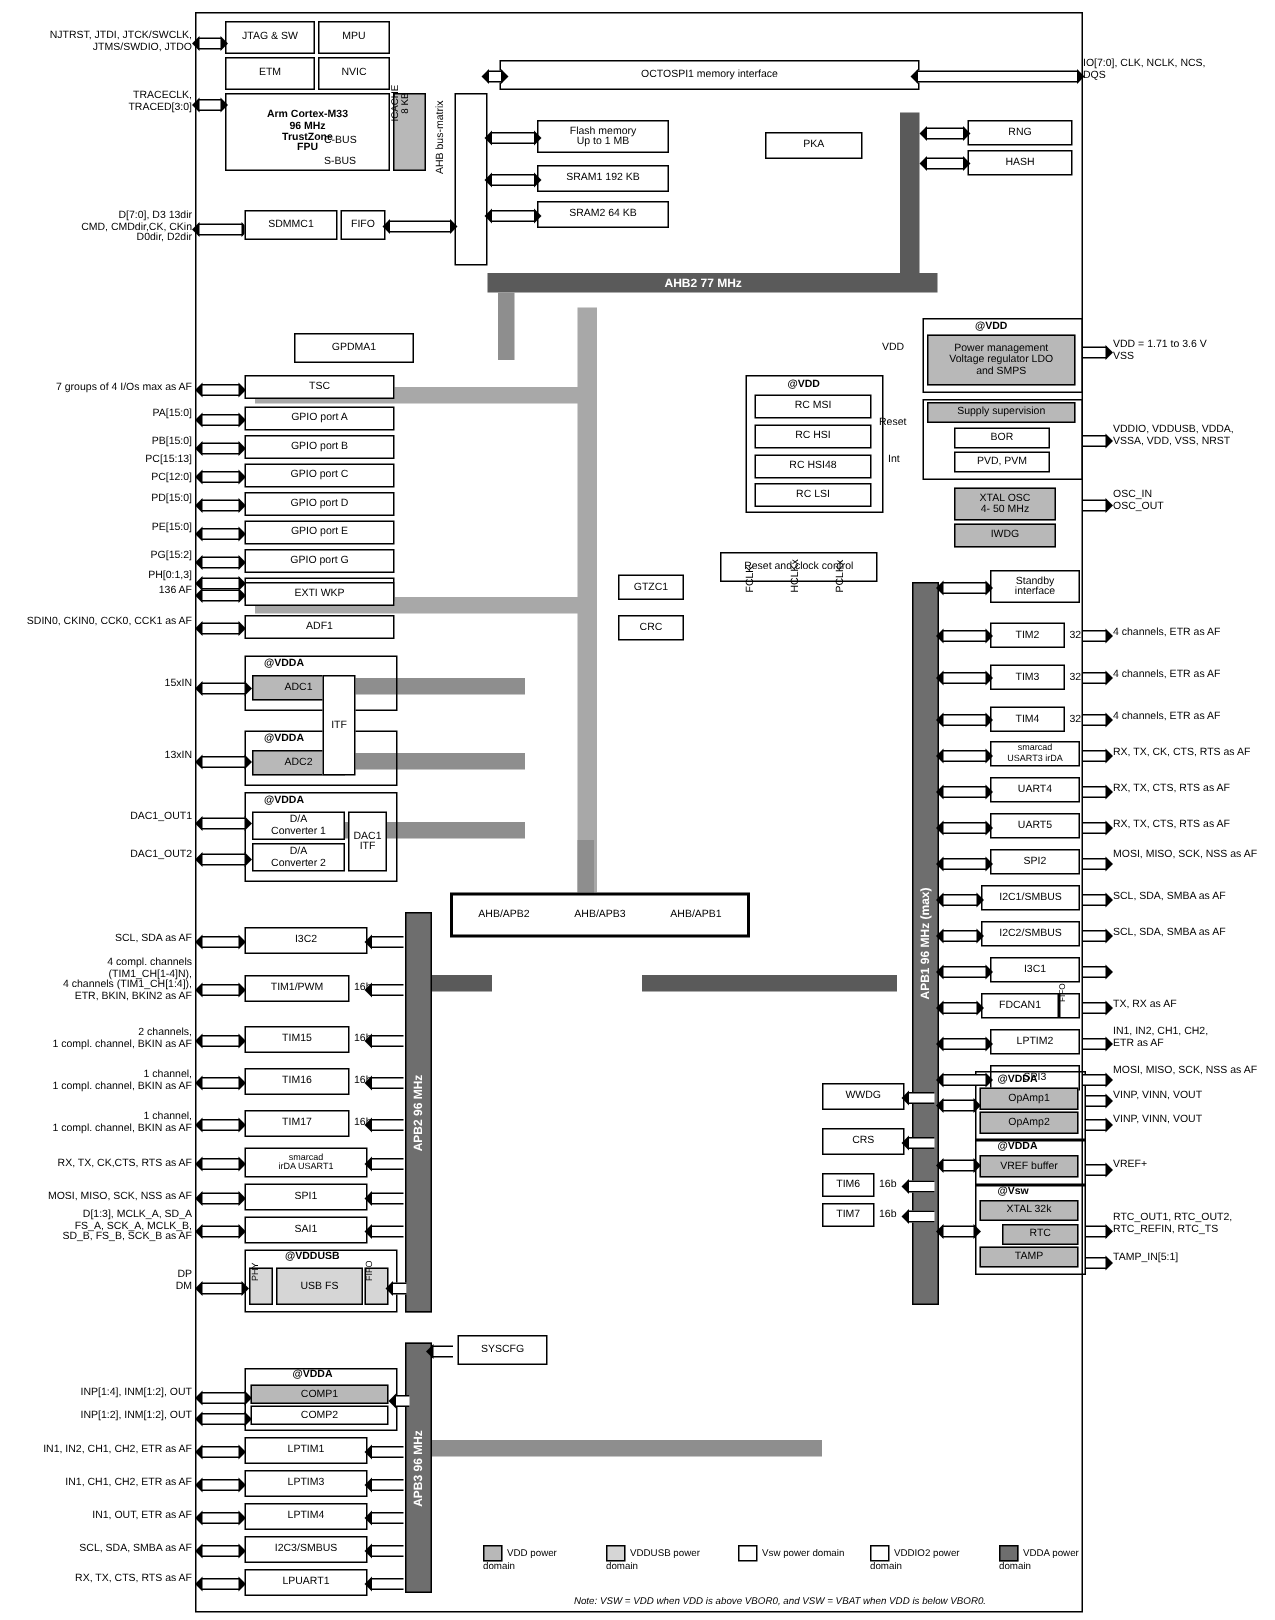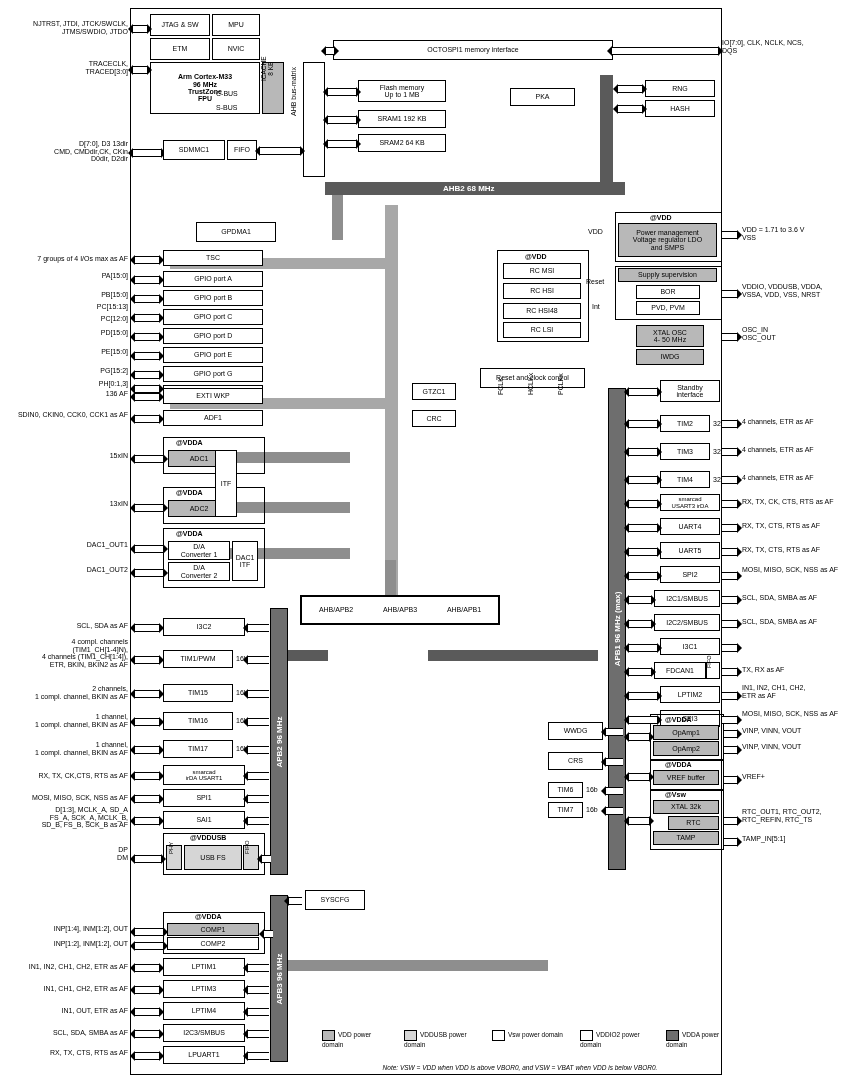--- a/index.html
+++ b/index.html
@@ -35,21 +35,21 @@
 </style>
 </head>
 <body>
 
 <div id="root">
 
   <div class="frame" style="left:130px;top:8px;width:590px;height:1065px;"></div>
 
   <div class="bus dk" style="left:325px;top:182px;width:300px;height:13px;"></div>
   <div class="bus dk" style="left:600px;top:75px;width:13px;height:115px;"></div>
-  <div class="buslabel" style="left:443px;top:184px;">AHB2 68 MHz</div>
+  <div class="buslabel" style="left:443px;top:184px;">AHB2 77 MHz</div>
 
   <div class="bus lt" style="left:385px;top:205px;width:13px;height:390px;"></div>
   <div class="bus lt" style="left:170px;top:258px;width:220px;height:11px;"></div>
   <div class="bus lt" style="left:170px;top:398px;width:220px;height:11px;"></div>
   <div class="rot" style="left:396px;top:415px;transform:rotate(-90deg);color:#fff;">AHB1 96 MHz</div>
 
   <div class="bus" style="left:332px;top:195px;width:11px;height:45px;"></div>
   <div class="bus" style="left:230px;top:452px;width:120px;height:11px;"></div>
   <div class="bus" style="left:230px;top:502px;width:120px;height:11px;"></div>
   <div class="bus" style="left:230px;top:548px;width:120px;height:11px;"></div>

